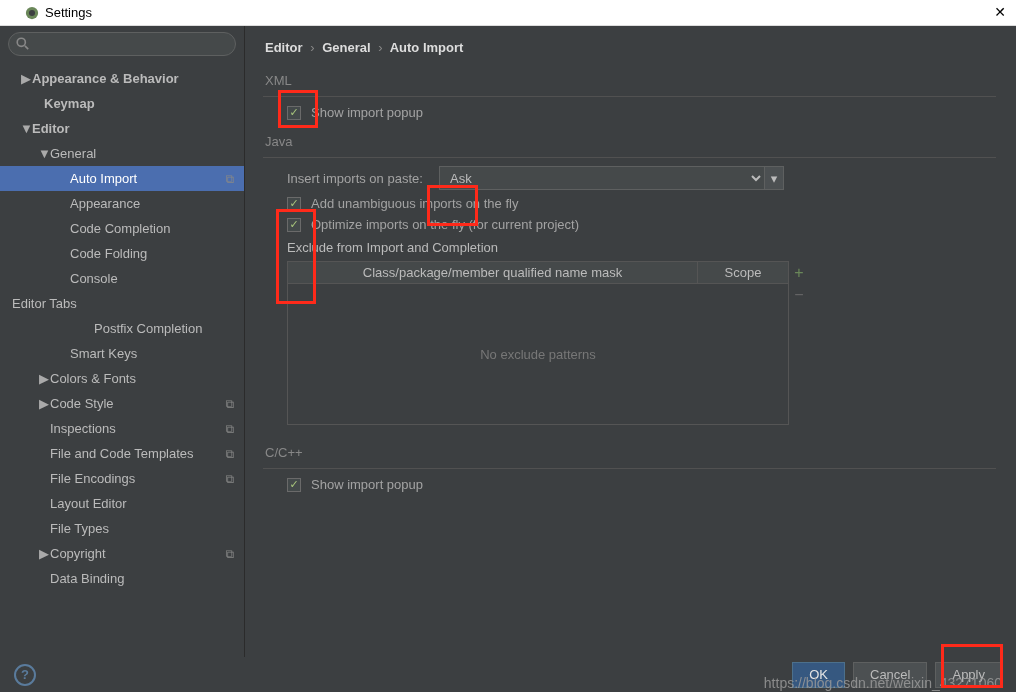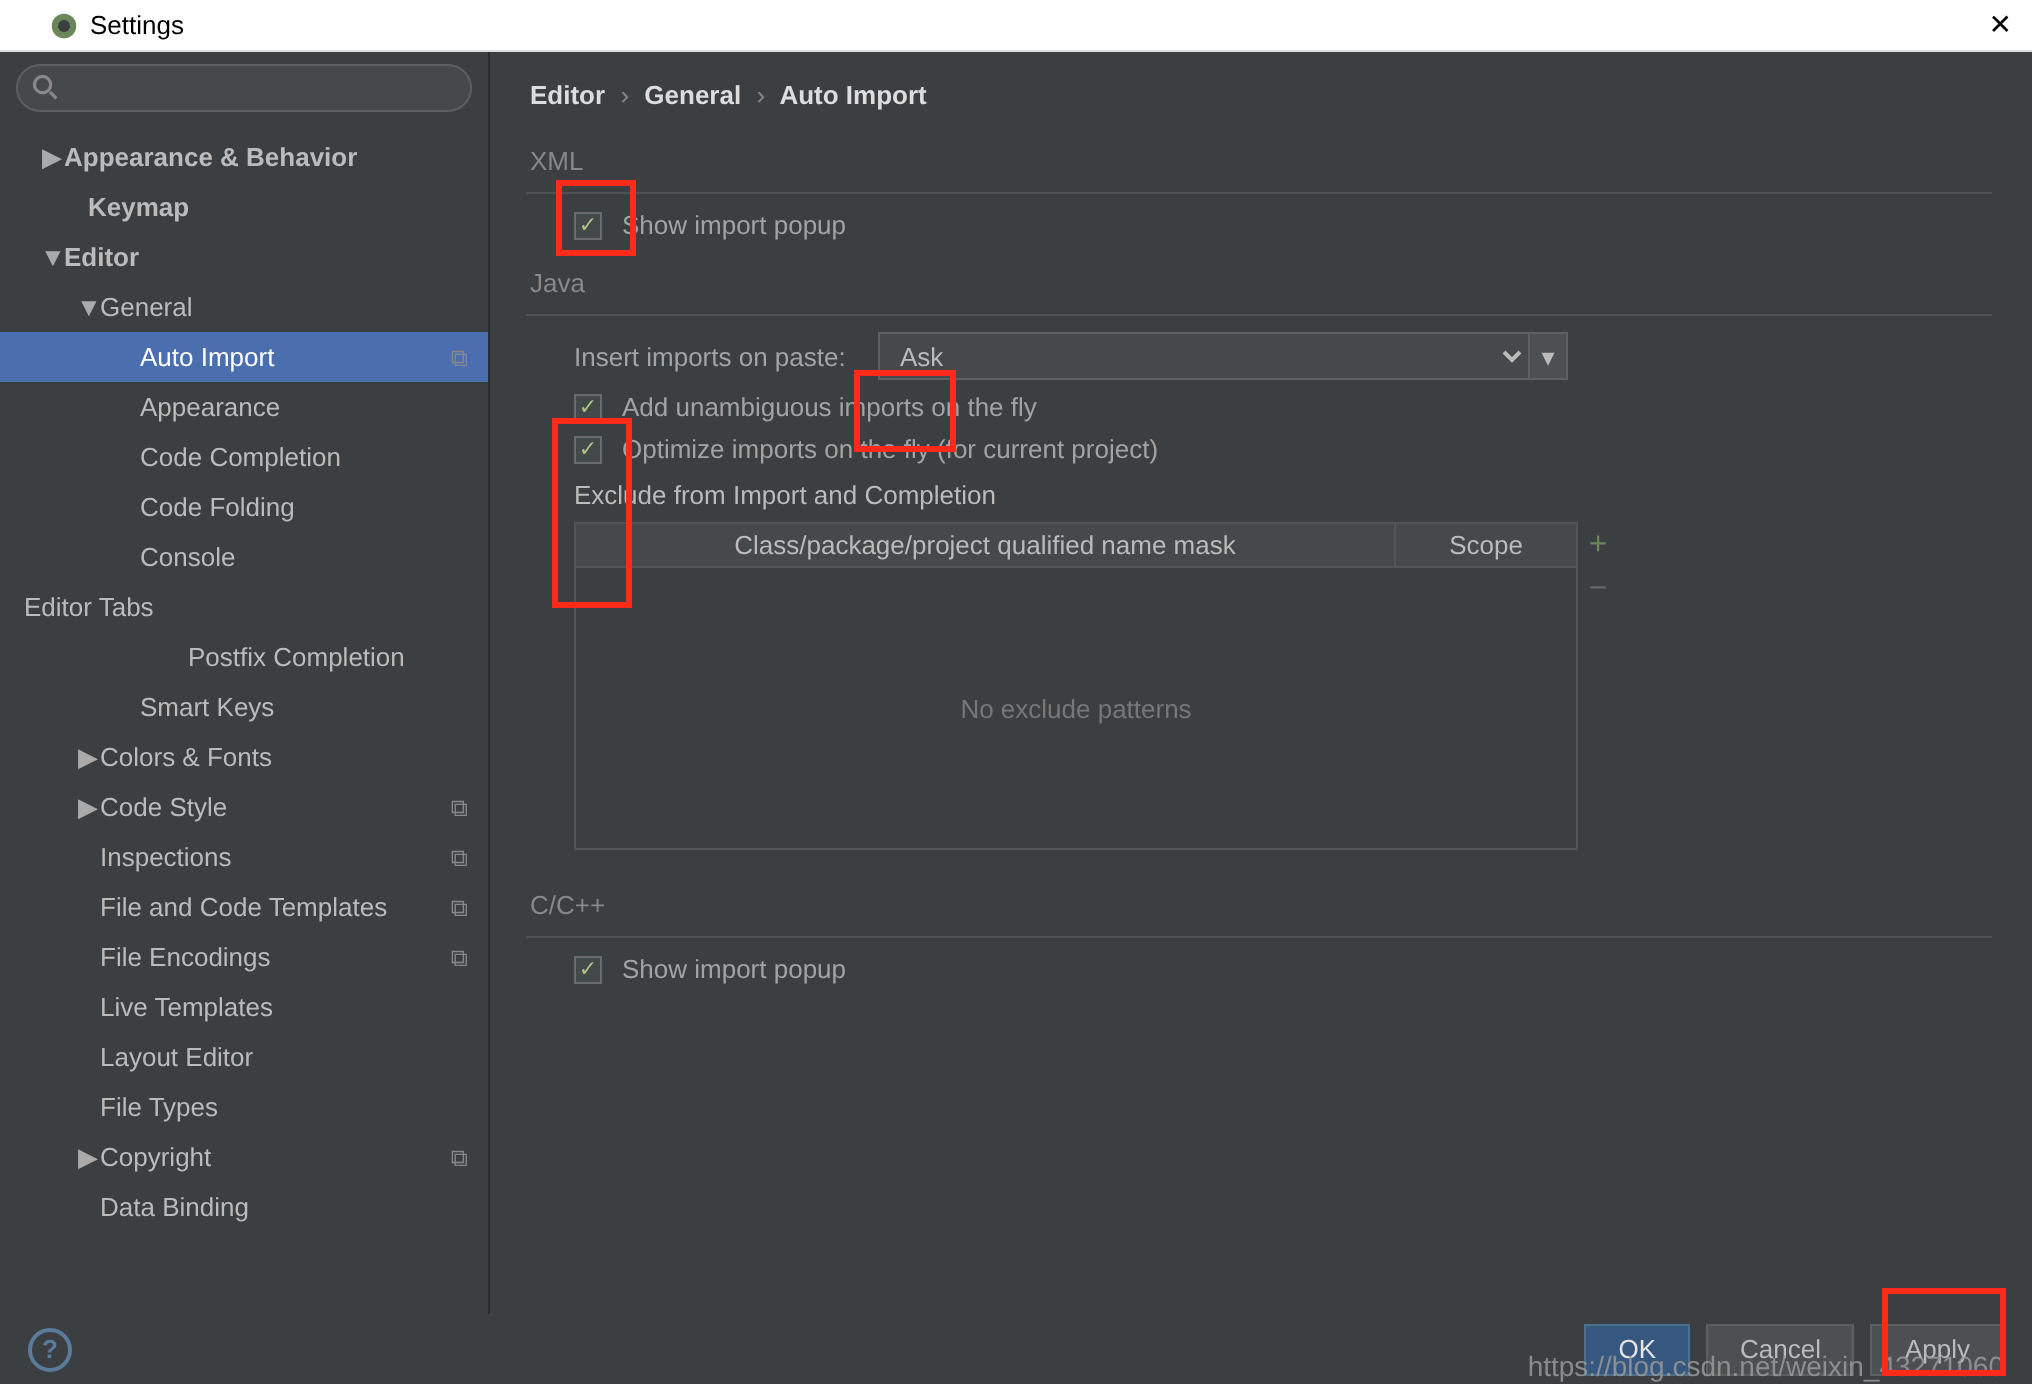--- a/index.html
+++ b/index.html
@@ -166,24 +166,20 @@
           <span class="label">File and Code Templates</span>
           <span class="copy-icon">⧉</span>
         </div>
         <div class="tree-row" style="padding-left: 38px;">
           <span class="arrow"></span>
           <span class="label">File Encodings</span>
           <span class="copy-icon">⧉</span>
         </div>
         <div class="tree-row" style="padding-left: 38px;">
           <span class="arrow"></span>
-          <span class="label">Live Templates</span>
-        </div>
-        <div class="tree-row" style="padding-left: 38px;">
-          <span class="arrow"></span>
           <span class="label">Layout Editor</span>
         </div>
         <div class="tree-row" style="padding-left: 38px;">
           <span class="arrow"></span>
           <span class="label">File Types</span>
         </div>
         <div class="tree-row" style="padding-left: 38px;">
           <span class="arrow">▶</span>
           <span class="label">Copyright</span>
           <span class="copy-icon">⧉</span>
@@ -228,21 +224,21 @@
     </div>
     <div class="form-row">
       <span class="cb"></span>
       <span class="form-label">Optimize imports on the fly (for current project)</span>
     </div>
 
     <div class="exclude-wrap">
       <div class="exclude-head">Exclude from Import and Completion</div>
       <div class="exclude-table">
         <div class="exclude-thead">
-          <div class="col1">Class/package/project qualified name mask</div>
+          <div class="col1">Class/package/member qualified name mask</div>
           <div class="col2">Scope</div>
         </div>
         <div class="exclude-body">No exclude patterns</div>
         <div class="side-btns">
           <div>+</div>
           <div class="minus">−</div>
         </div>
       </div>
     </div>
 

